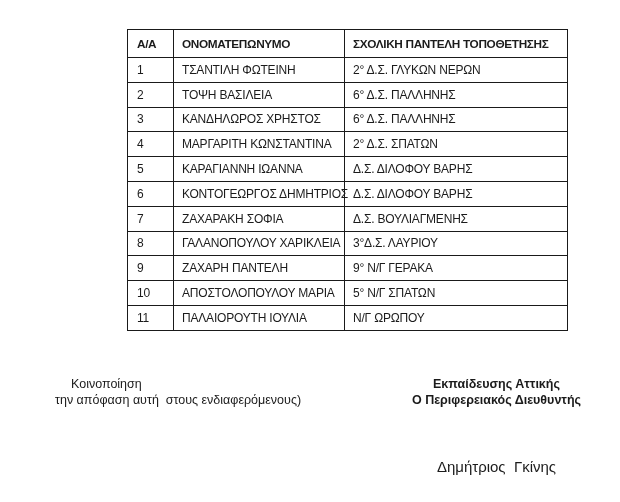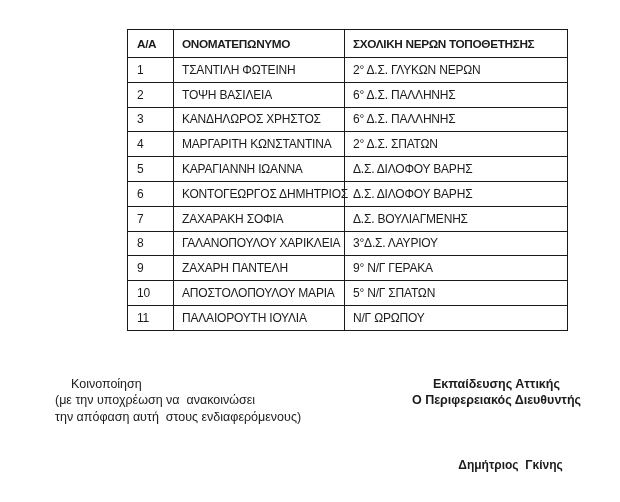--- a/index.html
+++ b/index.html
@@ -40,40 +40,40 @@
   .notification .line { white-space:pre; }
   .notification .line.indent { margin-left:16px; }
 
   
   .sig-title {
     position:absolute; left:398px; top:376px; width:197px;
     text-align:center; font-size:12.5px; line-height:16.4px; font-weight:bold;
   }
   .sig-title .line { white-space:pre; }
   .sig-name {
-    position:absolute; left:412px; top:458px; width:197px;
-    text-align:center; font-size:12px; font-weight:bold; white-space:pre;
+    position:absolute; left:398px; top:458px; width:197px;
+    text-align:center; font-size:15px; font-weight:normal; white-space:pre;
   }
 </style>
 </head>
 <body>
 
 <div class="page">
 
   <table class="placement">
     <colgroup>
       <col class="c-index">
         <col class="c-name">
         <col class="c-school">
     </colgroup>
     <thead>
       <tr>
         <th>Α/Α</th>
         <th>ΟΝΟΜΑΤΕΠΩΝΥΜΟ</th>
-        <th>ΣΧΟΛΙΚΗ ΝΕΡΩΝ ΤΟΠΟΘΕΤΗΣΗΣ</th>
+        <th>ΣΧΟΛΙΚΗ ΠΑΝΤΕΛΗ ΤΟΠΟΘΕΤΗΣΗΣ</th>
       </tr>
     </thead>
     <tbody>
       <tr>
         <td>1</td>
         <td>ΤΣΑΝΤΙΛΗ ΦΩΤΕΙΝΗ</td>
         <td>2° Δ.Σ. ΓΛΥΚΩΝ ΝΕΡΩΝ</td>
       </tr>
       <tr>
         <td>2</td>
@@ -123,21 +123,20 @@
       <tr>
         <td>11</td>
         <td>ΠΑΛΑΙΟΡΟΥΤΗ ΙΟΥΛΙΑ</td>
         <td>Ν/Γ ΩΡΩΠΟΥ</td>
       </tr>
     </tbody>
   </table>
 
   <div class="notification">
     <div class="line indent">Κοινοποίηση</div>
-    <div class="line">(με την υποχρέωση να  ανακοινώσει</div>
     <div class="line">την απόφαση αυτή  στους ενδιαφερόμενους)</div>
   </div>
 
   <div class="sig-title">
     <div class="line">Εκπαίδευσης Αττικής</div>
     <div class="line">Ο Περιφερειακός Διευθυντής</div>
   </div>
 
   <div class="sig-name">Δημήτριος  Γκίνης</div>
 

